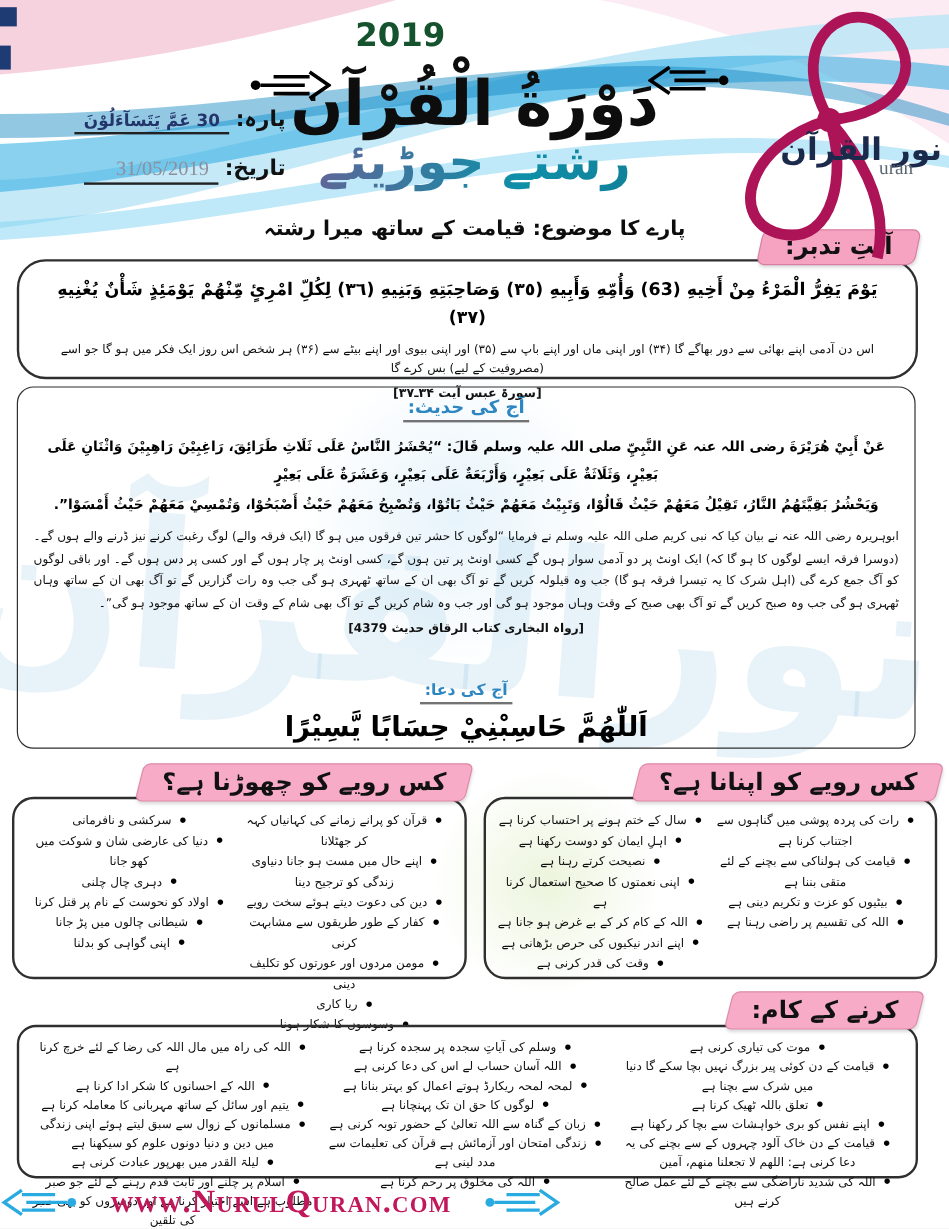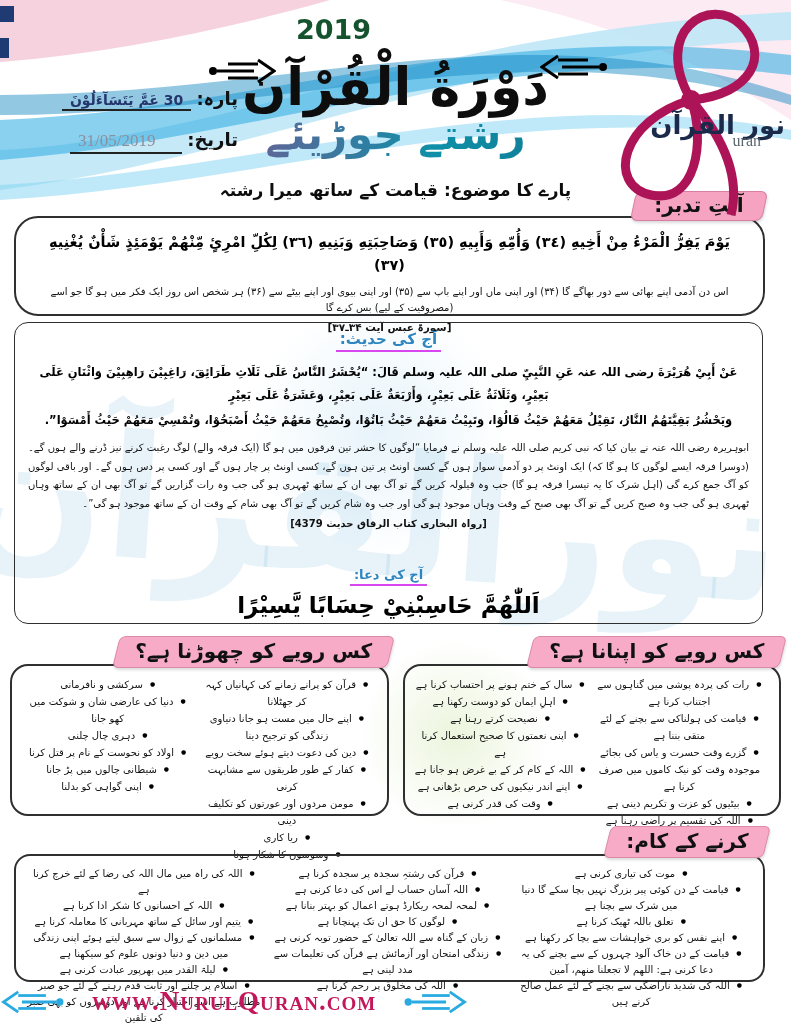--- a/index.html
+++ b/index.html
@@ -13,21 +13,21 @@
   .hdr-arrow{position:absolute;z-index:3;}
   .ribbon{position:absolute;top:0;right:0;z-index:2;}
   .logo{position:absolute;top:112px;right:6px;z-index:3;text-align:right;direction:rtl;}
   .logo-ur{font-size:26px;font-weight:bold;color:#1b2a4a;line-height:1;}
   .logo-en{font-family:"Liberation Serif",serif;font-size:16px;color:#5b6770;margin-top:-6px;margin-right:24px;}
   .meta{position:absolute;top:88px;left:8px;z-index:3;direction:rtl;width:230px;}
   .meta-row{margin-bottom:18px;white-space:nowrap;}
   .meta-label{font-size:18px;font-weight:bold;color:#111;}
   .meta-value{display:inline-block;border-bottom:2px solid #222;padding:0 8px 1px 8px;}
   .para-value{font-size:14px;font-weight:bold;color:#23356b;}
-  .date-value{font-family:"Liberation Serif",serif;font-size:17px;color:#8d8f9d;min-width:96px;text-align:left;}
+  .date-value{font-family:"Liberation Serif",serif;font-size:17px;color:#8d8f9d;min-width:96px;text-align:right;}
   .series-title{position:absolute;top:108px;left:0;width:100%;text-align:center;z-index:2;
         font-size:42px;font-weight:bold;direction:rtl;line-height:1.3;
         background:linear-gradient(90deg,#b13a86 10%,#0f8fa8 55%,#14667e 90%);
         -webkit-background-clip:text;background-clip:text;color:transparent;}
   .topic{position:absolute;top:180px;left:0;width:100%;text-align:center;z-index:2;
         font-size:17px;font-weight:bold;color:#0d0d0d;direction:rtl;}
   
   .wm{position:absolute;z-index:0;pointer-events:none;}
   .wm-text{top:430px;left:-40px;font-size:170px;font-weight:bold;color:rgba(90,170,215,0.14);
         direction:rtl;transform:rotate(4deg);line-height:1;}
@@ -40,21 +40,21 @@
   .ayat-box{top:216px;left:14px;width:747px;height:96px;border-radius:24px;text-align:center;}
   .sec-tab{position:absolute;top:-27px;right:-2px;background:#f6a3c1;border:1px solid #d77fa2;
         border-radius:7px;padding:1px 20px 3px 20px;transform:skewX(-12deg);box-shadow:1px 2px 3px rgba(0,0,0,0.15);}
   .sec-tab span{display:inline-block;transform:skewX(12deg);font-size:20px;font-weight:bold;color:#111;}
   .ayat-arabic{margin:13px 16px 0 16px;font-size:14.5px;font-weight:bold;color:#000;line-height:1.6;}
   .ayat-trans{margin:7px 14px 0 14px;font-size:10px;color:#111;line-height:1.6;}
   .ayat-ref{margin-top:5px;font-size:10.5px;font-weight:bold;color:#111;}
   .hadith-box{top:322px;left:14px;width:747px;height:300px;border-radius:14px;border-width:1.5px;
         text-align:center;overflow:hidden;}
   .blue-heading{display:inline-block;margin-top:7px;font-size:15px;font-weight:bold;color:#2e86c1;
-        border-bottom:2px solid #d946ef;padding:0 4px 2px 4px;}
+        border-bottom:2px solid #737373;padding:0 4px 2px 4px;}
   .hadith-arabic{margin:9px 14px 0 14px;font-size:11.5px;font-weight:bold;color:#000;line-height:2.0;}
   .hadith-urdu{margin:7px 13px 0 13px;font-size:10px;color:#111;line-height:1.85;text-align:justify;}
   .ref-line{margin-top:5px;font-size:10px;font-weight:bold;color:#111;}
   .dua-heading{font-size:13px;margin-top:9px;}
   .dua-arabic{margin:6px 0 0 0;font-size:23px;font-weight:bold;color:#000;}
   
   .row-boxes{position:absolute;top:664px;left:10px;width:771px;display:flex;gap:14px;z-index:1;}
   .list-box{position:relative;flex:1;height:148px;border:2px solid #2f2f2f;border-radius:18px;direction:rtl;}
   .banner{position:absolute;top:-30px;right:-4px;background:#f8abc6;border:1px solid #dd8aa9;
         border-radius:6px;padding:2px 18px 4px 18px;transform:skewX(-14deg);box-shadow:1px 2px 3px rgba(0,0,0,0.15);z-index:2;}
@@ -132,21 +132,21 @@
     </div>
   </div>
 
   <div class="series-title">رشتے جوڑیئے</div>
   <div class="topic">پارے کا موضوع: قیامت کے ساتھ میرا رشتہ</div>
 
   <section class="box ayat-box">
     <div class="sec-tab">
       <span>آیتِ تدبر:</span>
     </div>
-    <p class="ayat-arabic">يَوْمَ يَفِرُّ الْمَرْءُ مِنْ أَخِيهِ (٣٤) وَأُمِّهِ وَأَبِيهِ (٣٥) وَصَاحِبَتِهِ وَبَنِيهِ (٣٦) لِكُلِّ امْرِئٍ مِّنْهُمْ يَوْمَئِذٍ شَأْنٌ يُغْنِيهِ (٣٧)</p>
+    <p class="ayat-arabic">يَوْمَ يَفِرُّ الْمَرْءُ مِنْ أَخِيهِ (63) وَأُمِّهِ وَأَبِيهِ (٣٥) وَصَاحِبَتِهِ وَبَنِيهِ (٣٦) لِكُلِّ امْرِئٍ مِّنْهُمْ يَوْمَئِذٍ شَأْنٌ يُغْنِيهِ (٣٧)</p>
     <p class="ayat-trans">اس دن آدمی اپنے بھائی سے دور بھاگے گا (۳۴) اور اپنی ماں اور اپنے باپ سے (۳۵) اور اپنی بیوی اور اپنے بیٹے سے (۳۶) ہر شخص اس روز ایک فکر میں ہو گا جو اسے (مصروفیت کے لیے) بس کرے گا</p>
     <p class="ayat-ref">[سورۃ عبس آیت ۳۴ـ۳۷]</p>
   </section>
 
   <section class="box hadith-box">
     <span class="blue-heading">آج کی حدیث:</span>
     <p class="hadith-arabic">عَنْ أَبِيْ هُرَيْرَةَ رضی اللہ عنہ عَنِ النَّبِيِّ صلی اللہ علیہ وسلم قَالَ: “يُحْشَرُ النَّاسُ عَلَى ثَلَاثِ طَرَائِقَ، رَاغِبِيْنَ رَاهِبِيْنَ وَاثْنَانِ عَلَى بَعِيْرٍ، وَثَلَاثَةٌ عَلَى بَعِيْرٍ، وَأَرْبَعَةٌ عَلَى بَعِيْرٍ، وَعَشَرَةٌ عَلَى بَعِيْرٍ</p>
     <p class="hadith-arabic" style="margin-top:2px;">وَيَحْشُرُ بَقِيَّتَهُمُ النَّارُ، تَقِيْلُ مَعَهُمْ حَيْثُ قَالُوْا، وَتَبِيْتُ مَعَهُمْ حَيْثُ بَاتُوْا، وَتُصْبِحُ مَعَهُمْ حَيْثُ أَصْبَحُوْا، وَتُمْسِيْ مَعَهُمْ حَيْثُ أَمْسَوْا”.</p>
     <p class="hadith-urdu">ابوہریرہ رضی اللہ عنہ نے بیان کیا کہ نبی کریم صلی اللہ علیہ وسلم نے فرمایا “لوگوں کا حشر تین فرقوں میں ہو گا (ایک فرقہ والے) لوگ رغبت کرنے نیز ڈرنے والے ہوں گے۔ (دوسرا فرقہ ایسے لوگوں کا ہو گا کہ) ایک اونٹ پر دو آدمی سوار ہوں گے کسی اونٹ پر تین ہوں گے، کسی اونٹ پر چار ہوں گے اور کسی پر دس ہوں گے۔ اور باقی لوگوں کو آگ جمع کرے گی (اہل شرک کا یہ تیسرا فرقہ ہو گا) جب وہ قیلولہ کریں گے تو آگ بھی ان کے ساتھ ٹھہری ہو گی جب وہ رات گزاریں گے تو آگ بھی ان کے ساتھ وہاں ٹھہری ہو گی جب وہ صبح کریں گے تو آگ بھی صبح کے وقت وہاں موجود ہو گی اور جب وہ شام کریں گے تو آگ بھی شام کے وقت ان کے ساتھ موجود ہو گی”۔</p>
     <p class="ref-line">[رواہ البخاری کتاب الرقاق حدیث 4379]</p>
@@ -183,21 +183,20 @@
       </div>
     </section>
     <section class="list-box">
       <div class="banner">
         <span>کس رویے کو اپنانا ہے؟</span>
       </div>
       <div class="cols">
         <ul>
             <li>رات کی پردہ پوشی میں گناہوں سے اجتناب کرنا ہے</li>
             <li>قیامت کی ہولناکی سے بچنے کے لئے متقی بننا ہے</li>
-            <li>گزرے وقت حسرت و یاس کی بجائے موجودہ وقت کو نیک کاموں میں صرف کرنا ہے</li>
             <li>بیٹیوں کو عزت و تکریم دینی ہے</li>
             <li>اللہ کی تقسیم پر راضی رہنا ہے</li>
           </ul>
         <ul>
             <li>سال کے ختم ہونے پر احتساب کرنا ہے</li>
             <li>اہلِ ایمان کو دوست رکھنا ہے</li>
             <li>نصیحت کرتے رہنا ہے</li>
             <li>اپنی نعمتوں کا صحیح استعمال کرنا ہے</li>
             <li>اللہ کے کام کر کے بے غرض ہو جانا ہے</li>
             <li>اپنے اندر نیکیوں کی حرص بڑھانی ہے</li>
@@ -214,21 +213,21 @@
     <div class="cols">
       <ul>
           <li>موت کی تیاری کرنی ہے</li>
           <li>قیامت کے دن کوئی پیر بزرگ نہیں بچا سکے گا دنیا میں شرک سے بچنا ہے</li>
           <li>تعلق باللہ ٹھیک کرنا ہے</li>
           <li>اپنے نفس کو بری خواہشات سے بچا کر رکھنا ہے</li>
           <li>قیامت کے دن خاک آلود چہروں کے سے بچنے کی یہ دعا کرنی ہے: اللهم لا تجعلنا منهم، آمین</li>
           <li>اللہ کی شدید ناراضگی سے بچنے کے لئے عمل صالح کرنے ہیں</li>
         </ul>
       <ul>
-          <li>قرآن کی رشتہِ سجدہ پر سجدہ کرنا ہے</li>
+          <li>وسلم کی آیاتِ سجدہ پر سجدہ کرنا ہے</li>
           <li>اللہ آسان حساب لے اس کی دعا کرنی ہے</li>
           <li>لمحہ لمحہ ریکارڈ ہوتے اعمال کو بہتر بنانا ہے</li>
           <li>لوگوں کا حق ان تک پہنچانا ہے</li>
           <li>زبان کے گناہ سے اللہ تعالیٰ کے حضور توبہ کرنی ہے</li>
           <li>زندگی امتحان اور آزمائش ہے قرآن کی تعلیمات سے مدد لینی ہے</li>
           <li>اللہ کی مخلوق پر رحم کرنا ہے</li>
         </ul>
       <ul>
           <li>اللہ کی راہ میں مال اللہ کی رضا کے لئے خرچ کرنا ہے</li>
           <li>اللہ کے احسانوں کا شکر ادا کرنا ہے</li>

